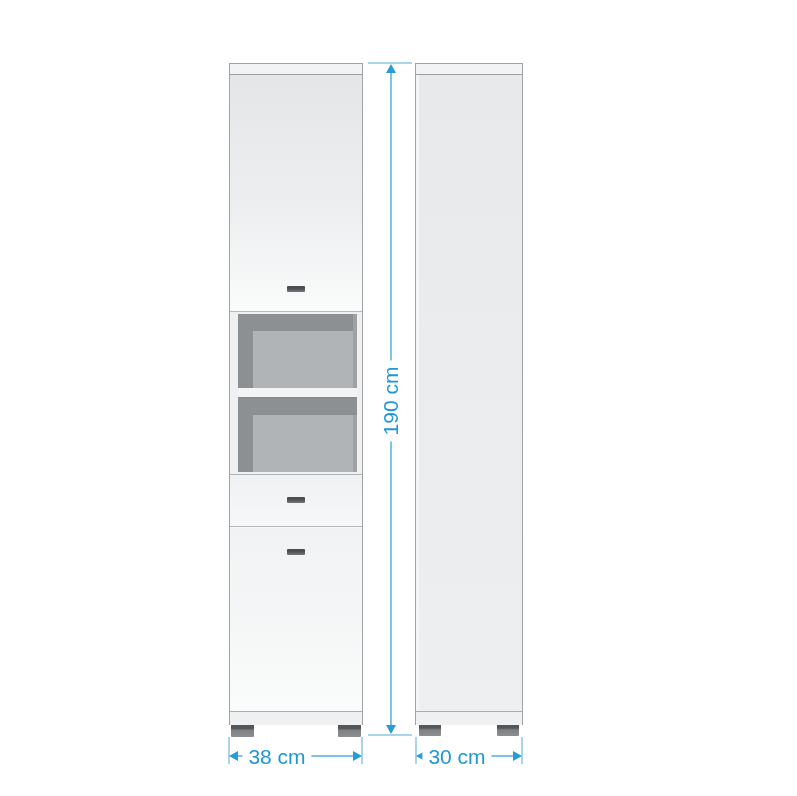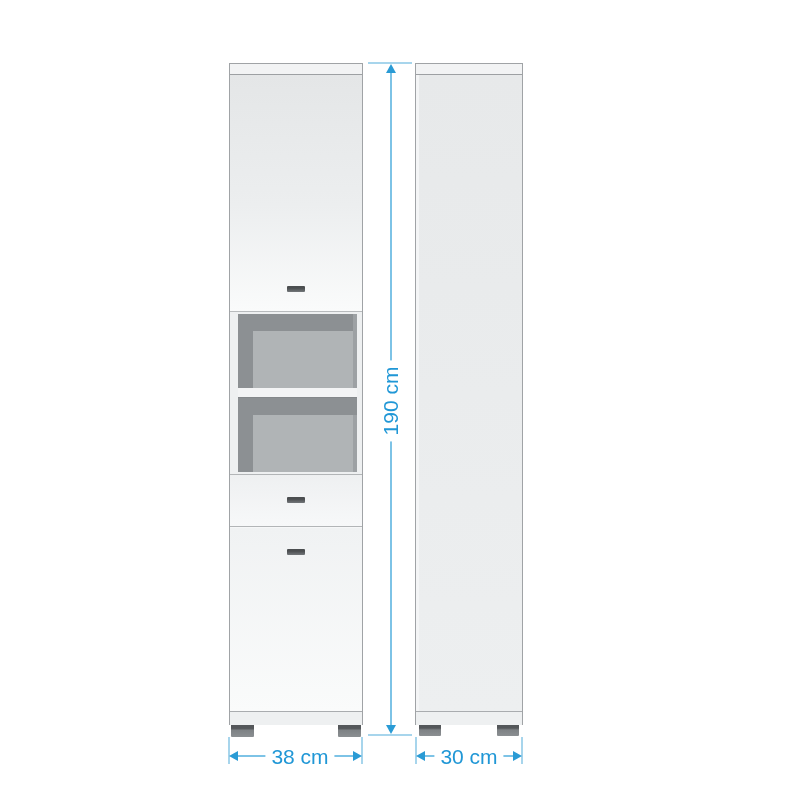--- a/index.html
+++ b/index.html
@@ -117,25 +117,25 @@
     <div class="arrow arrow-down" style="left:386px; top:725px;"></div>
     <div class="dim-label rotated" style="left:390px; top:401px;">190 cm</div>
   </div>
 
   <div>
     <div class="dim-ext-v" style="left:228px; top:737px; height:27px;"></div>
     <div class="dim-ext-v" style="left:361px; top:737px; height:27px;"></div>
     <div class="dim-line-h" style="left:234px; top:755px; width:124px;"></div>
     <div class="arrow arrow-left" style="left:229px; top:751px;"></div>
     <div class="arrow arrow-right" style="left:353px; top:751px;"></div>
-    <div class="dim-label" style="left:300px; top:756px;">38 cm</div>
+    <div class="dim-label" style="left:277px; top:756px;">38 cm</div>
   </div>
 
   <div>
     <div class="dim-ext-v" style="left:415px; top:737px; height:27px;"></div>
     <div class="dim-ext-v" style="left:521px; top:737px; height:27px;"></div>
     <div class="dim-line-h" style="left:421px; top:755px; width:96px;"></div>
     <div class="arrow arrow-left" style="left:416px; top:751px;"></div>
     <div class="arrow arrow-right" style="left:513px; top:751px;"></div>
-    <div class="dim-label" style="left:469px; top:756px;text-align:right;">30 cm</div>
+    <div class="dim-label" style="left:457px; top:756px;text-align:right;">30 cm</div>
   </div>
 
 </div>
 
 </body></html>

